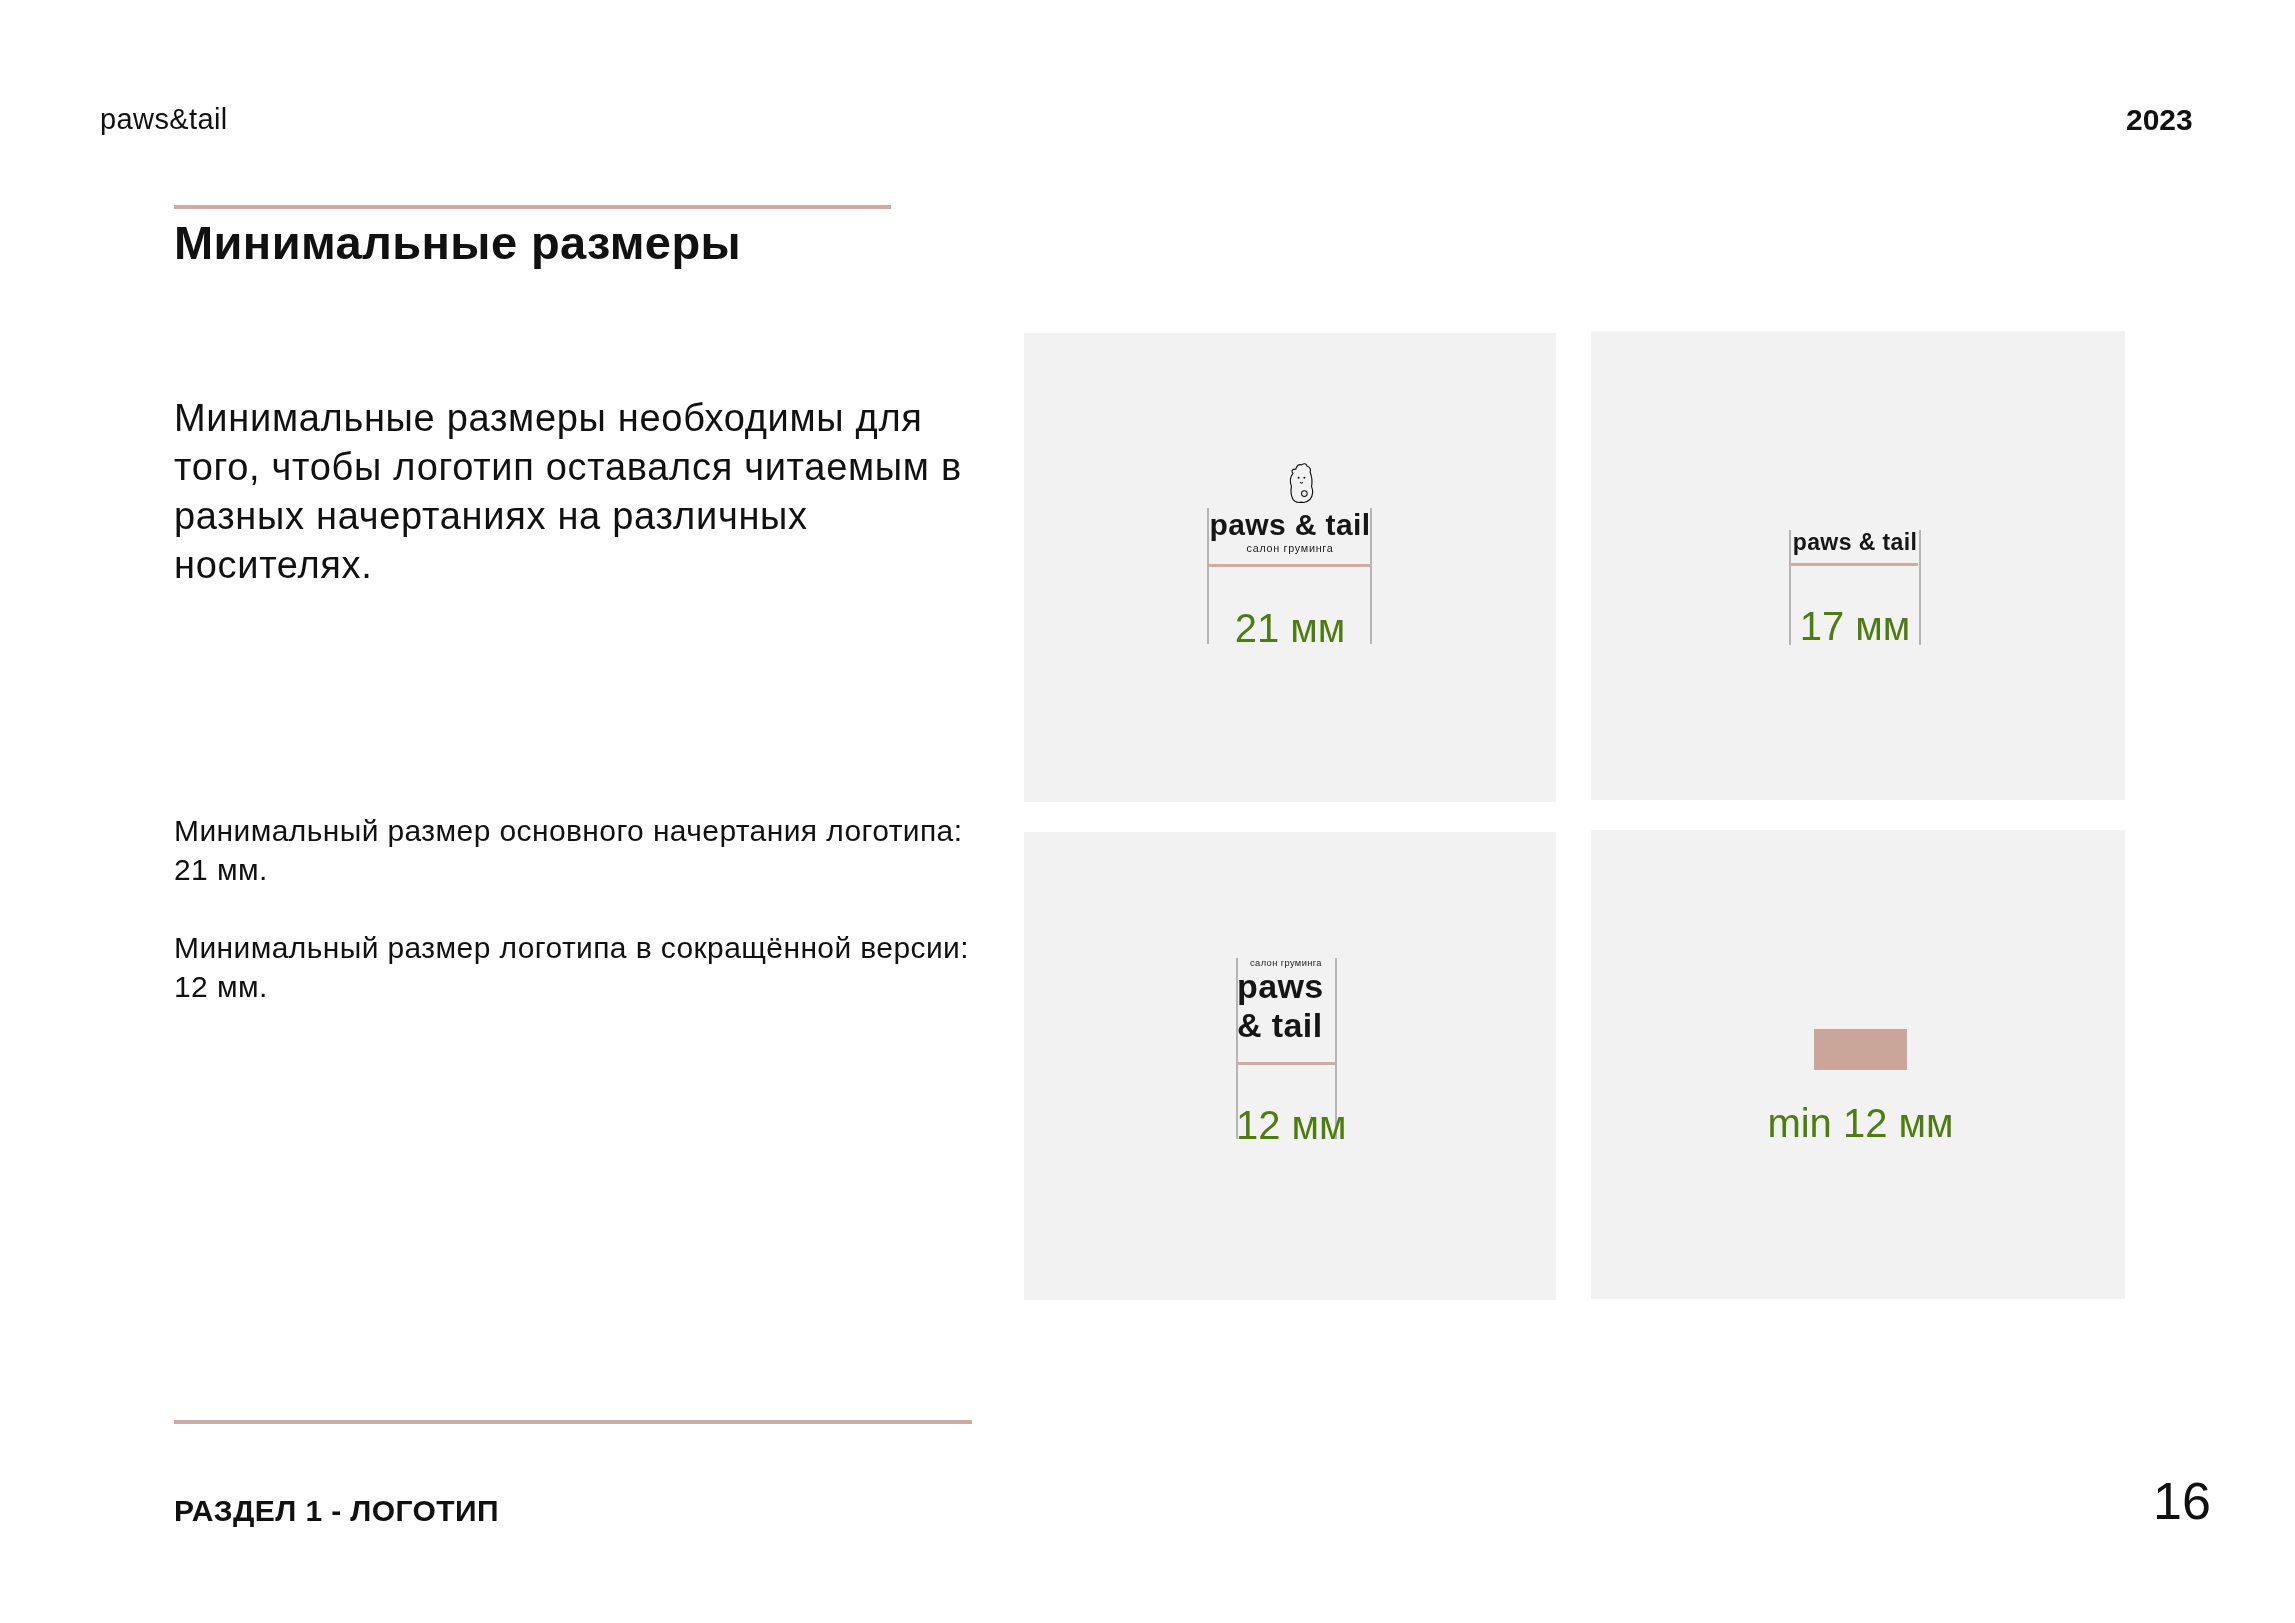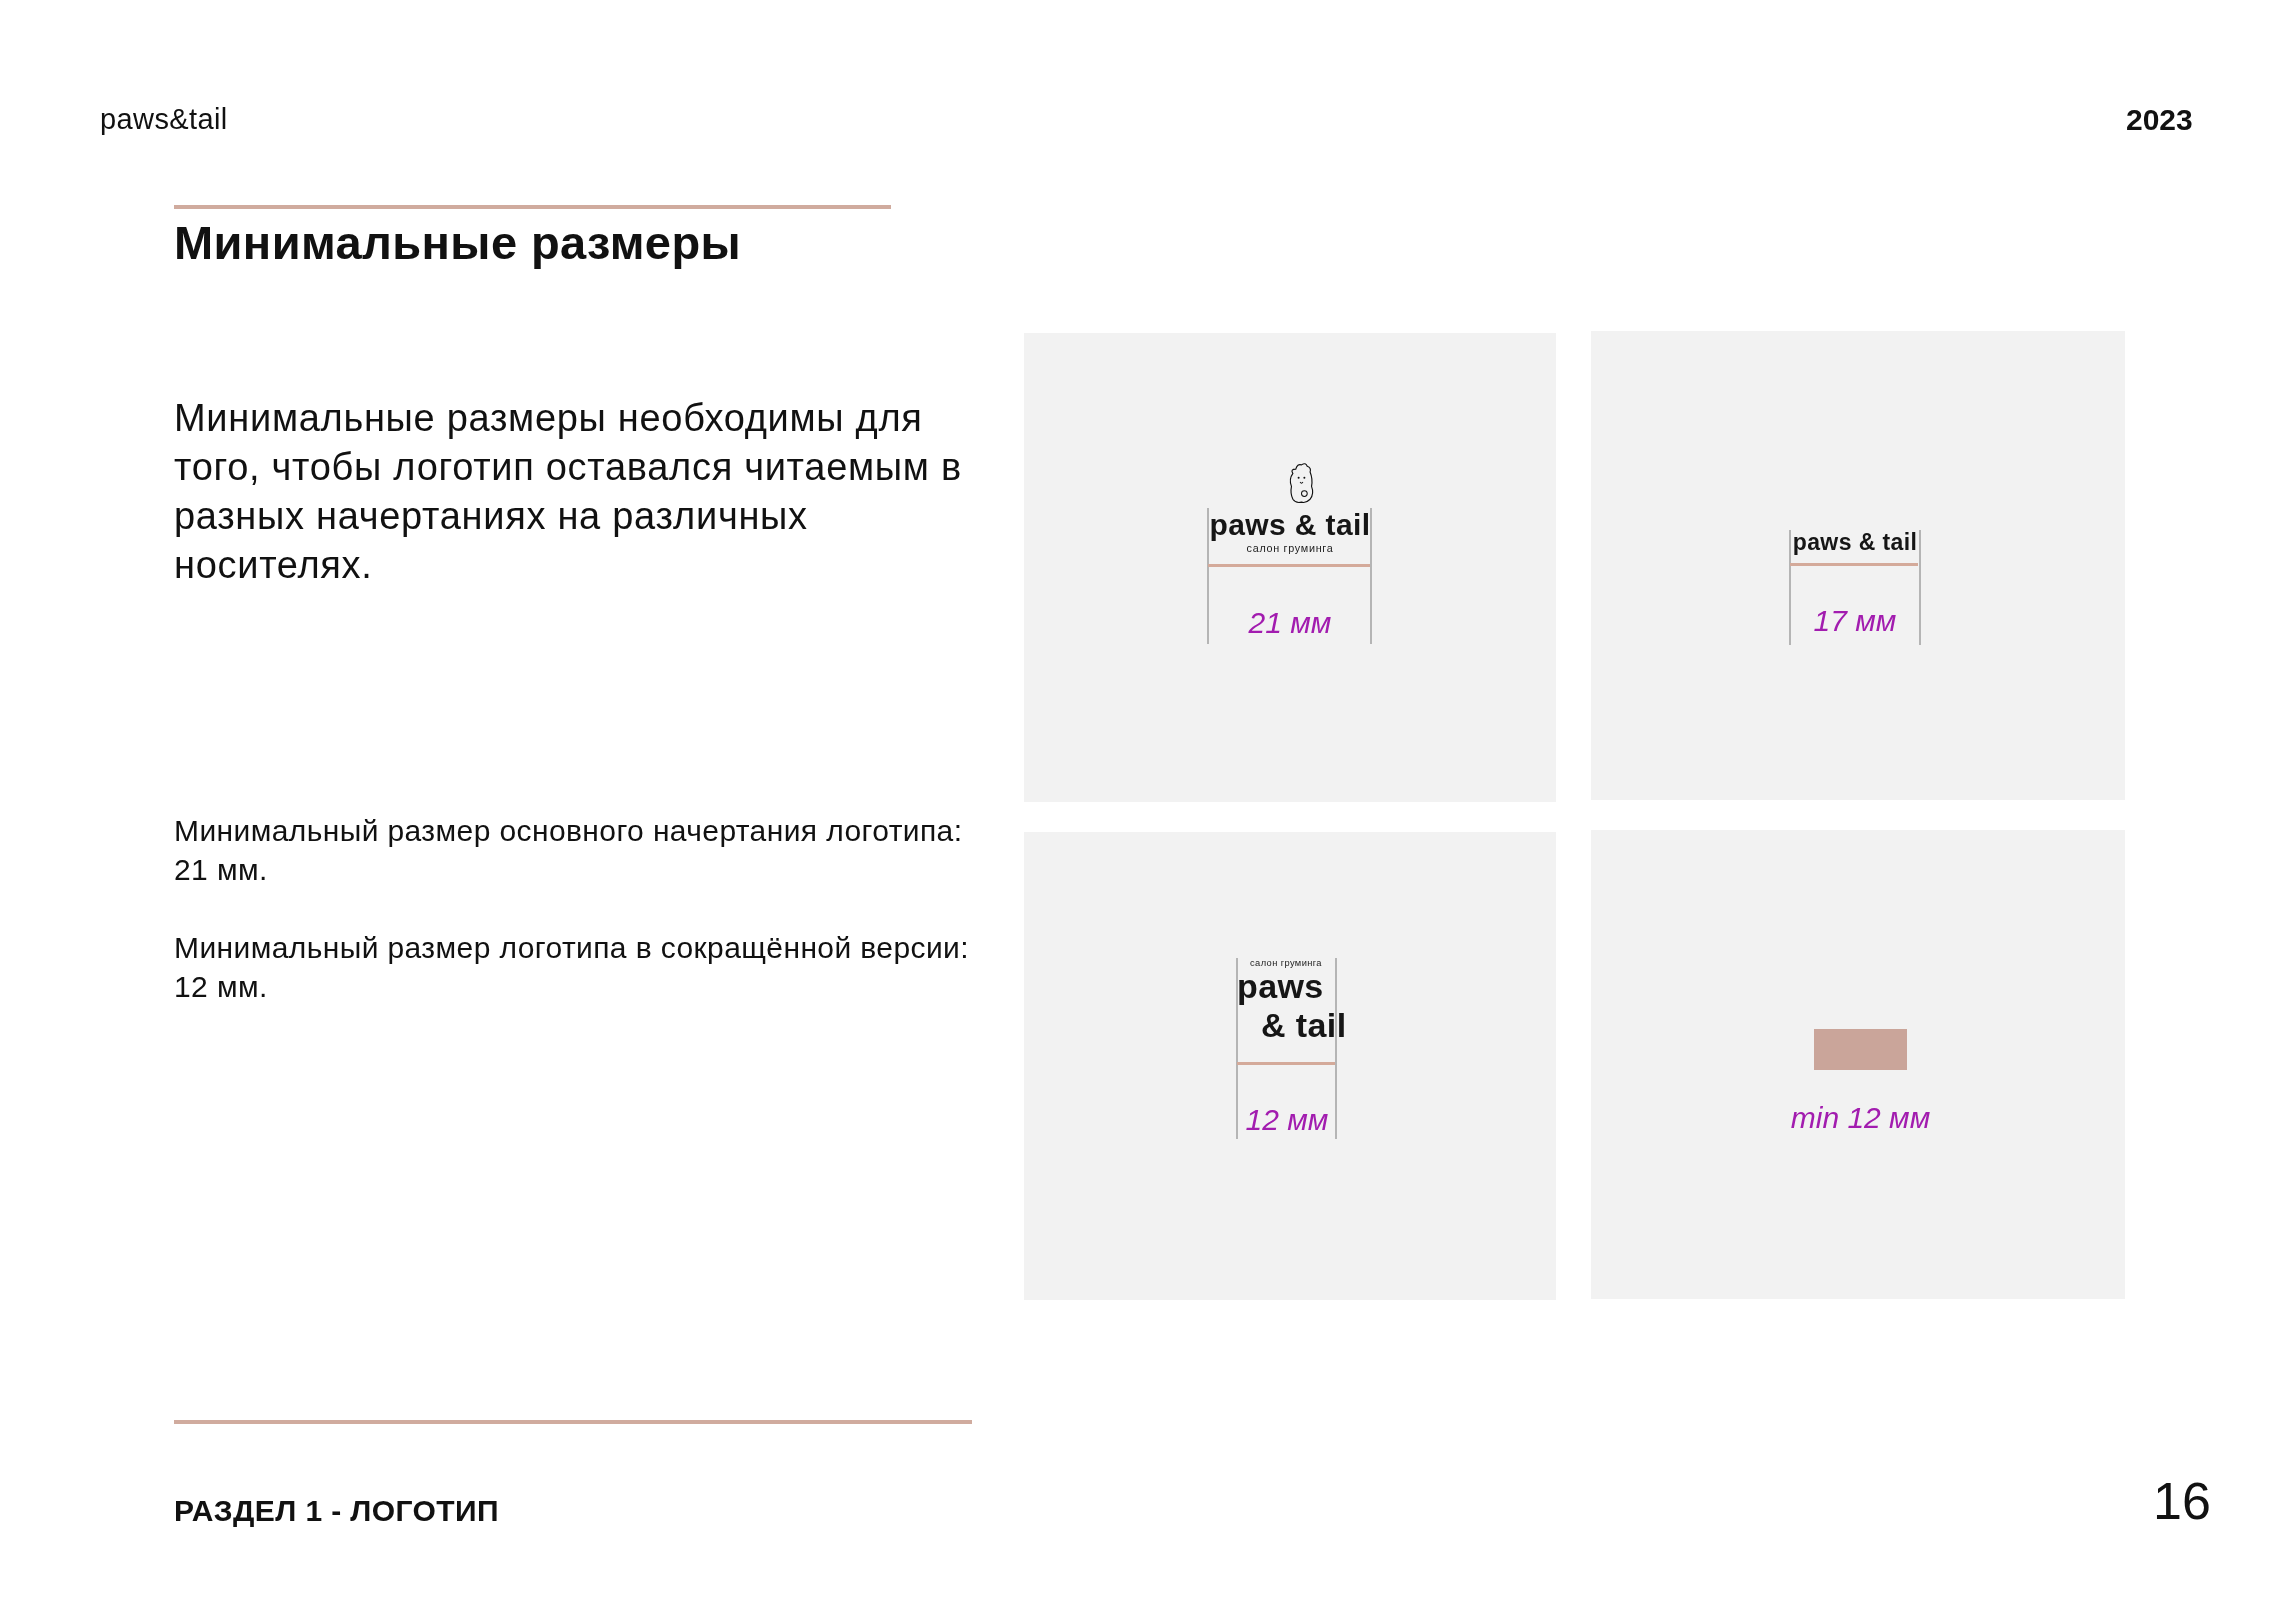--- a/index.html
+++ b/index.html
@@ -31,21 +31,21 @@
     .p-tl { left: 1024px; top: 333px; width: 532px; height: 469px; }
     .p-tr { left: 1591px; top: 331px; width: 534px; height: 469px; }
     .p-bl { left: 1024px; top: 832px; width: 532px; height: 468px; }
     .p-br { left: 1591px; top: 830px; width: 534px; height: 469px; }
 
     .guide { background: #b5b5b5; width: 2.2px; }
     .hline { background: #d4aa9a; height: 2.9px; }
 
     .logo-word { font-weight: 700; color: #161616; white-space: nowrap; letter-spacing: 0.4px; }
     .logo-desc { color: #222; white-space: nowrap; letter-spacing: 0.7px; }
-    .measure { font-size: 30px; font-weight: 300; color: #a21caf; white-space: nowrap; font-style: italic; }
+    .measure { font-size: 40px; font-weight: 300; color: #4d7c0f; white-space: nowrap; }
 
     .swatch { background: #caa59a; }
   </style>
 </head>
 <body>
 
 <div class="abs brand">paws&amp;tail</div>
 <div class="abs year">2023</div>
 
 <div class="abs rule rule-top"></div>
@@ -80,21 +80,21 @@
   <div class="abs logo-word" style="left:198px; top:198px; width:132px; text-align:center; font-size:23px; line-height:26px;">paws &amp; tail</div>
   <div class="abs hline" style="left:199px; top:232px; width:128px;"></div>
   <div class="abs measure" style="left:198px; top:273px; width:132px; text-align:center;">17 мм</div>
 </div>
 
 <div class="abs panel p-bl">
   <div class="abs guide" style="left:212px; top:126px; height:181px;"></div>
   <div class="abs guide" style="left:311px; top:126px; height:181px;"></div>
   <div class="abs logo-desc" style="left:213px; top:126px; width:98px; text-align:center; font-size:9.3px; letter-spacing:0.4px;">салон груминга</div>
   <div class="abs logo-word" style="left:213px; top:136px; font-size:34px; line-height:37px;">paws</div>
-  <div class="abs logo-word" style="left:213px; top:175px; font-size:34px; line-height:37px;padding-left:24px;">&amp; tail</div>
+  <div class="abs logo-word" style="left:213px; top:175px; font-size:34px; line-height:37px;">&amp; tail</div>
   <div class="abs hline" style="left:213px; top:230px; width:98px;"></div>
   <div class="abs measure" style="left:212px; top:271px; width:102px; text-align:center;">12 мм</div>
 </div>
 
 <div class="abs panel p-br">
   <div class="abs swatch" style="left:223px; top:199px; width:93px; height:41px;"></div>
   <div class="abs measure" style="left:165px; top:271px; width:209px; text-align:center;">min 12 мм</div>
 </div>
 
 <div class="abs rule rule-bottom"></div>

